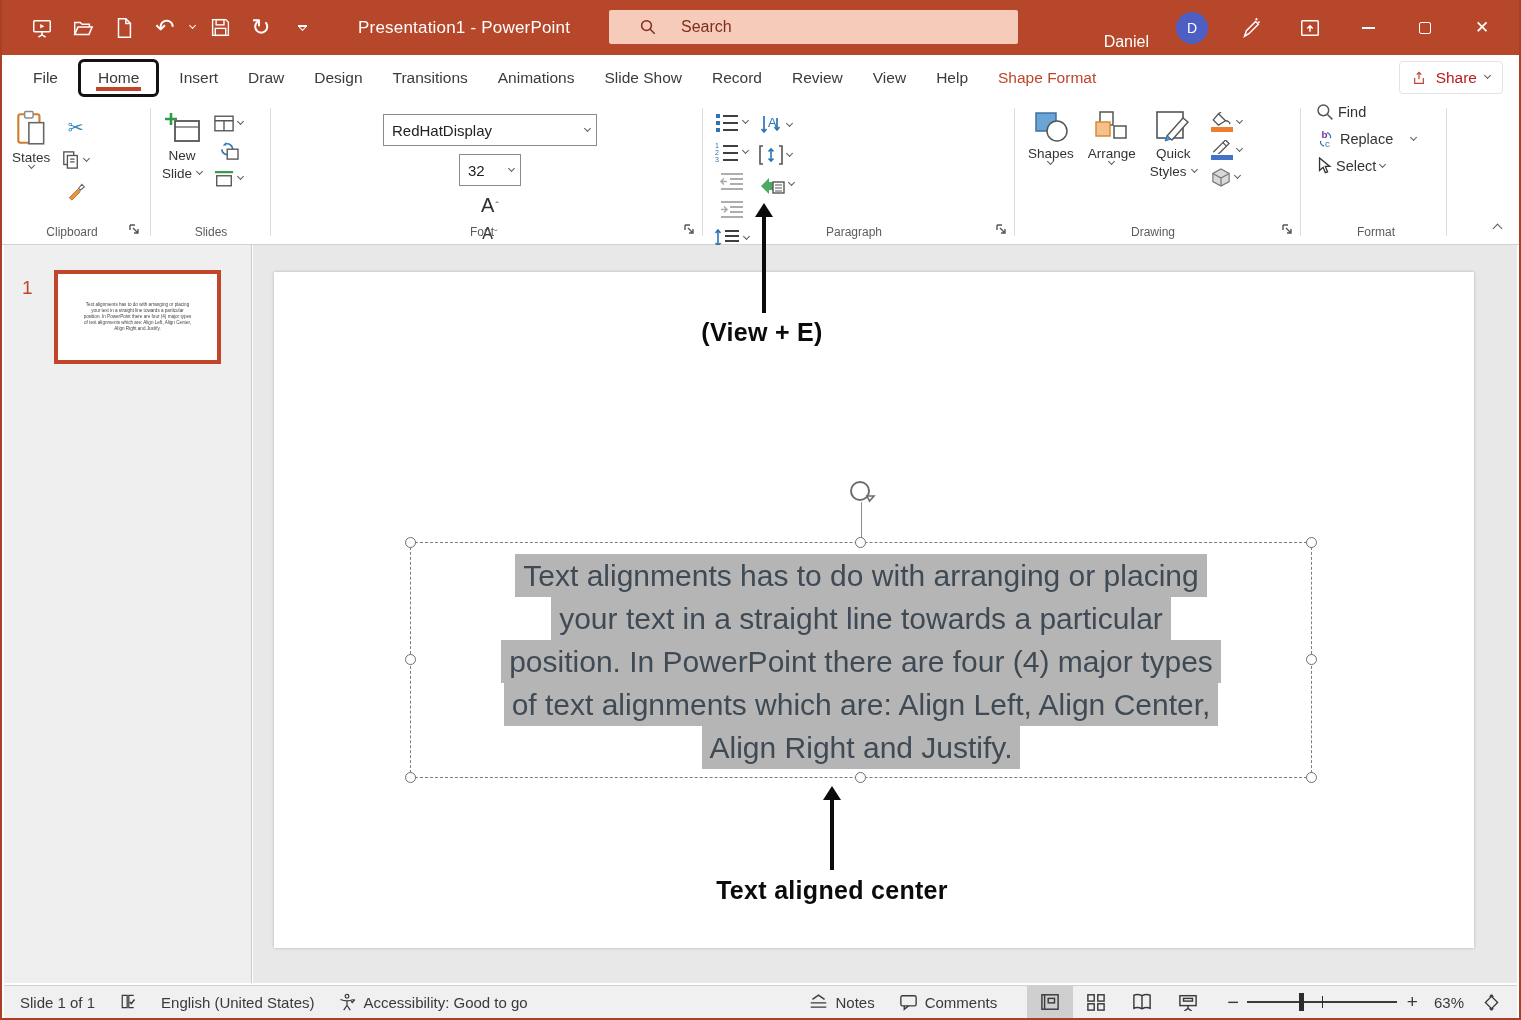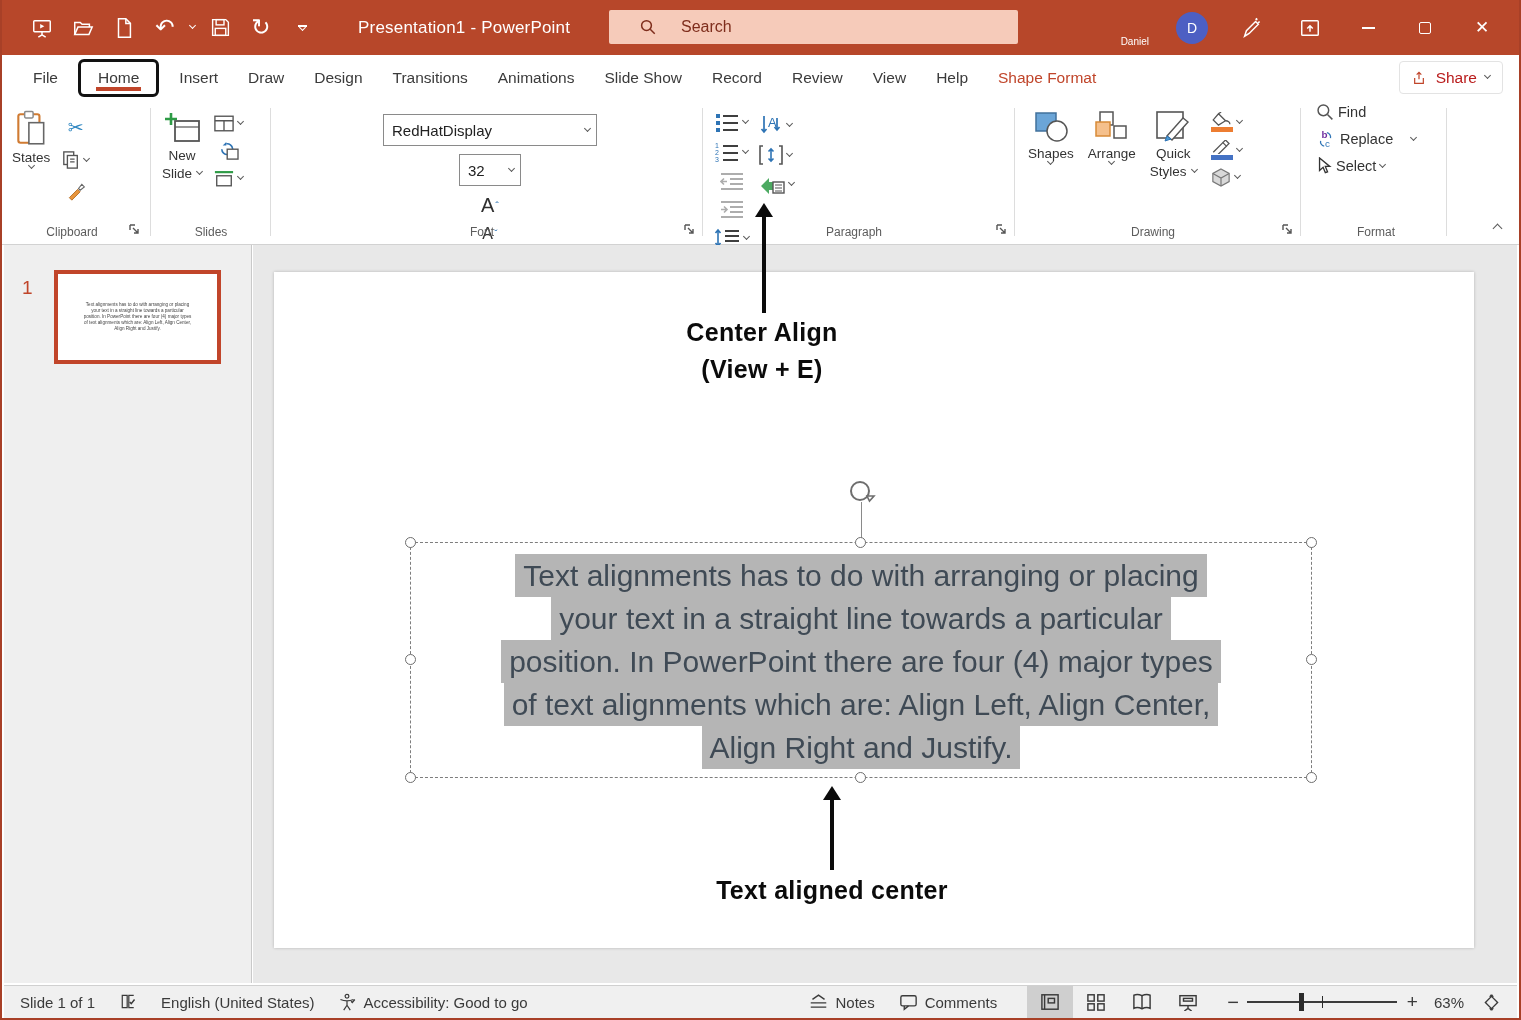--- a/index.html
+++ b/index.html
@@ -14,21 +14,21 @@
   .qbtn{width:32px;height:32px;display:flex;align-items:center;justify-content:center;color:#fff;font-size:19px;}
   .qbtn svg{display:block;}
   .tbtitle{margin-left:40px;font-size:17px;letter-spacing:.2px;white-space:nowrap;}
   .search{position:absolute;left:607px;top:10px;width:409px;height:34px;background:#F6CBBA;border-radius:2px;
           display:flex;align-items:center;padding-left:30px;}
   .search svg{flex:0 0 auto;}
   .search input{border:none;outline:none;background:transparent;font-size:16px;color:#7E2D1C;margin-left:22px;
                 font-family:"Liberation Sans",sans-serif;width:280px;}
   .search input::placeholder{color:#7E2D1C;opacity:1;}
   .tbright{margin-left:auto;display:flex;align-items:center;gap:27px;padding-right:22px;}
-  .uname{font-size:10px;margin-top:28px;}
+  .uname{font-size:16px;margin-top:28px;}
   .avatar{width:32px;height:32px;border-radius:50%;background:#4D5FC3;display:flex;align-items:center;justify-content:center;
           font-size:14px;color:#fff;}
   .wctl{width:30px;height:30px;display:flex;align-items:center;justify-content:center;}
   .minbar{width:13px;height:2px;background:#fff;}
   .maxbox{width:12px;height:12px;border:1.6px solid #fff;border-radius:2px;}
   .xglyph{font-size:17px;color:#fff;line-height:1;}
 
   
   .tabs{position:absolute;left:0;top:55px;right:0;height:45px;background:#fff;display:flex;align-items:center;padding:0 16px;}
   .tab{padding:0 15px;height:38px;display:flex;align-items:center;font-size:15.5px;color:#3b3b3b;position:relative;white-space:nowrap;}
@@ -568,21 +568,20 @@
       <span class="tline">of text alignments which are: Align Left, Align Center,</span>
       <span class="tline">Align Right and Justify.</span>
     </div>
   </div>
 
   <div class="annot" style="left:744px;top:203px;width:36px;">
     <div class="ahead"></div>
     <div class="ashaft" style="height:96px;"></div>
   </div>
   <div class="atext" style="left:610px;top:314px;width:300px;">
-    <div>Center Align</div>
     <div>(View + E)</div>
   </div>
 
   <div class="annot" style="left:812px;top:786px;width:36px;">
     <div class="ahead"></div>
     <div class="ashaft" style="height:70px;"></div>
   </div>
   <div class="atext" style="left:670px;top:872px;width:320px;">
     <div>Text aligned center</div>
   </div>

